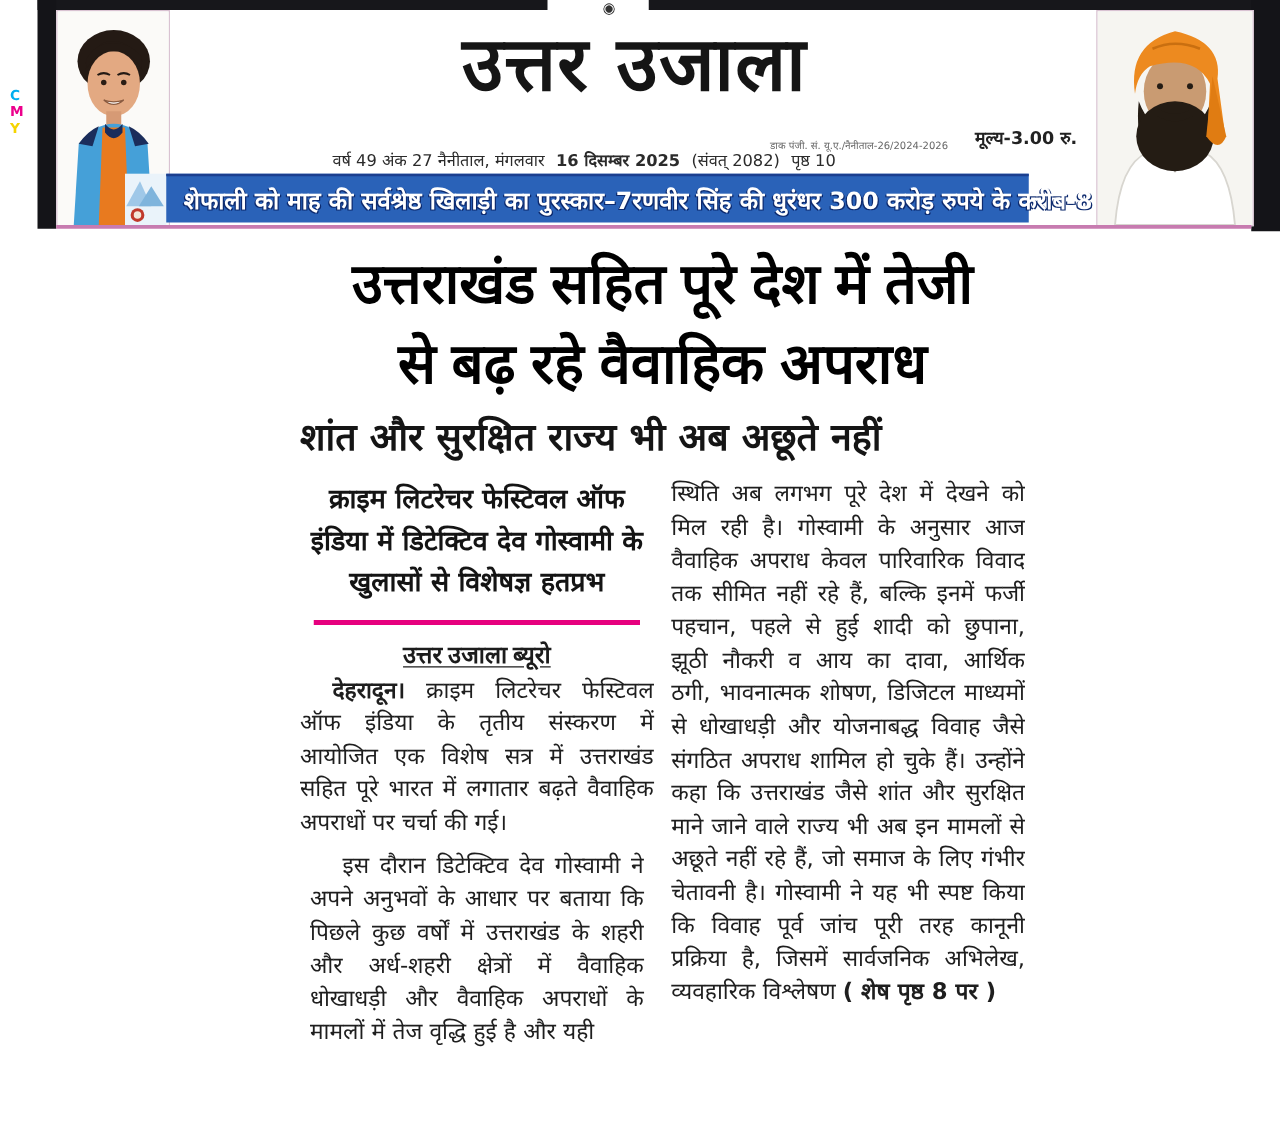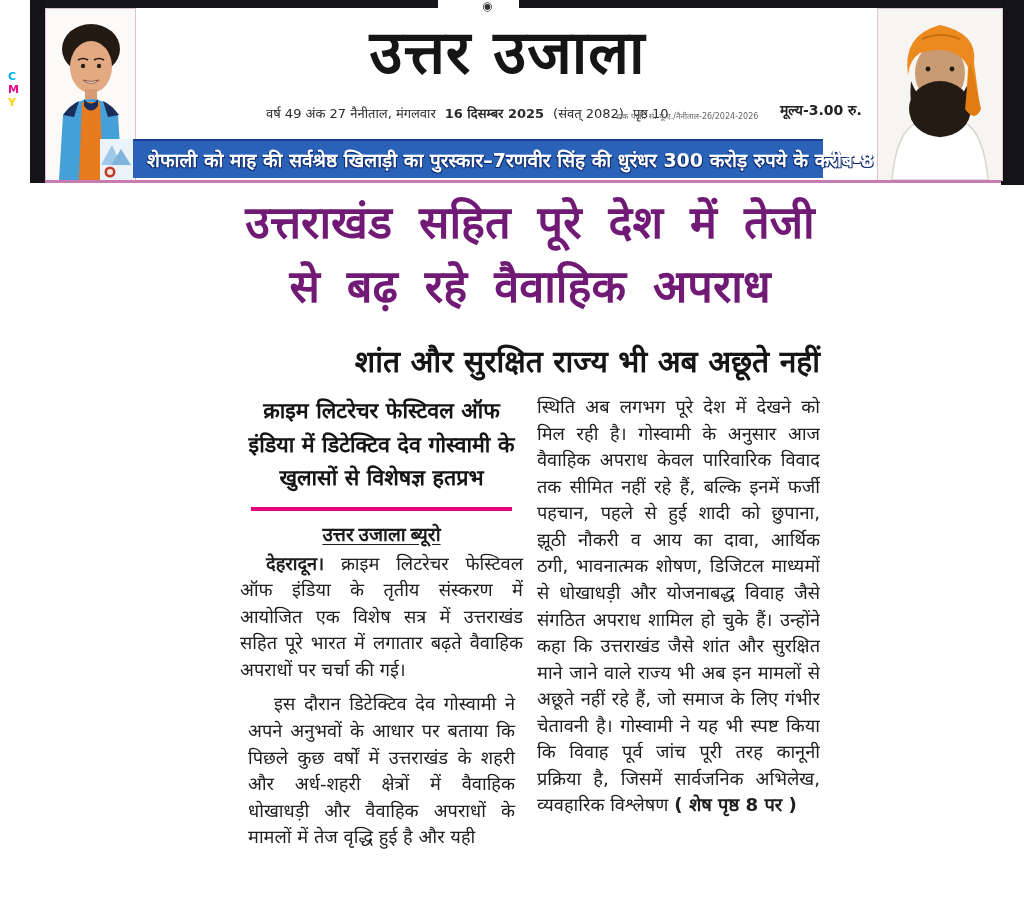--- a/index.html
+++ b/index.html
@@ -16,37 +16,37 @@
     font-size:11px;font-weight:bold;line-height:13px;}
   .cmy span:nth-child(1){color:#00aeef;}
   .cmy span:nth-child(2){color:#ec008c;}
   .cmy span:nth-child(3){color:#f5d400;}
   .photo{position:absolute;top:8px;border:1px solid #d9c2d2;overflow:hidden;background:#fbfbf9;}
   .photo.left{left:45px;width:89px;height:171px;}
   .photo.right{left:877px;width:124px;height:171px;}
   .np-title{position:absolute;left:140px;top:4px;width:735px;text-align:center;
     font-size:60px;font-weight:900;letter-spacing:1px;color:#151515;
     font-family:"DejaVu Sans","Liberation Serif",sans-serif;line-height:96px;}
-  .dateline{position:absolute;left:266px;top:104px;width:500px;display:flex;gap:9px;
+  .dateline{position:absolute;left:266px;top:119px;width:500px;display:flex;gap:9px;
     font-size:13px;color:#2b2b2b;white-space:nowrap;align-items:baseline;}
   .dateline .bold{font-weight:bold;}
   .reg-no{position:absolute;left:616px;top:110px;font-size:8px;color:#666;white-space:nowrap;}
   .price{position:absolute;left:780px;top:100px;font-size:14px;font-weight:600;color:#222;}
   .mtn-logo{position:absolute;left:100px;top:139px;width:33px;height:41px;background:#eaf3fa;}
   .band{position:absolute;left:133px;top:139px;width:690px;height:39px;background:#2a62b8;
     display:flex;align-items:center;justify-content:space-around;padding:0 14px;box-sizing:border-box;
     border-top:2px solid #1b3f8f;}
   .band span{color:#ffffff;font-weight:bold;font-size:19px;white-space:nowrap;
     text-shadow:1px 1px 0 #0d2a6e, -1px 1px 0 #0d2a6e;}
   .pink-rule{position:absolute;left:45px;top:180px;width:956px;height:3px;background:#c77bb0;}
 
   .article{margin:10px 0 0 240px;width:580px;}
-  .headline{text-align:center;font-weight:800;font-size:45px;line-height:64px;color:#701a75;
-    font-family:Liberation Mono, monospace;}
-  .subheadline{text-align:right;font-weight:700;font-size:30px;line-height:44px;color:#151515;margin-top:17px;}
+  .headline{text-align:center;font-weight:800;font-size:45px;line-height:64px;color:#000000;
+    font-family:Liberation Sans, sans-serif;}
+  .subheadline{text-align:left;font-weight:700;font-size:30px;line-height:44px;color:#151515;margin-top:6px;}
   .cols{display:flex;gap:14px;margin-top:10px;height:522px;overflow:hidden;}
   .col{width:283px;text-align:justify;}
   .deck{font-size:21.5px;font-weight:700;text-align:center;line-height:1.56;color:#141414;}
   .deck-rule{height:4px;background:#e6007e;width:92%;margin:12px auto 10px auto;}
   .byline{text-align:center;font-weight:700;font-size:19px;text-decoration:underline;
     text-underline-offset:3px;margin-bottom:4px;font-family:Liberation Serif, serif;}
   .body-text{font-size:18.2px;line-height:1.46;color:#1e1e1e;}
   .body-text .lead{font-weight:700;}
   .indent{text-indent:26px;}
   .cont{font-weight:700;}

